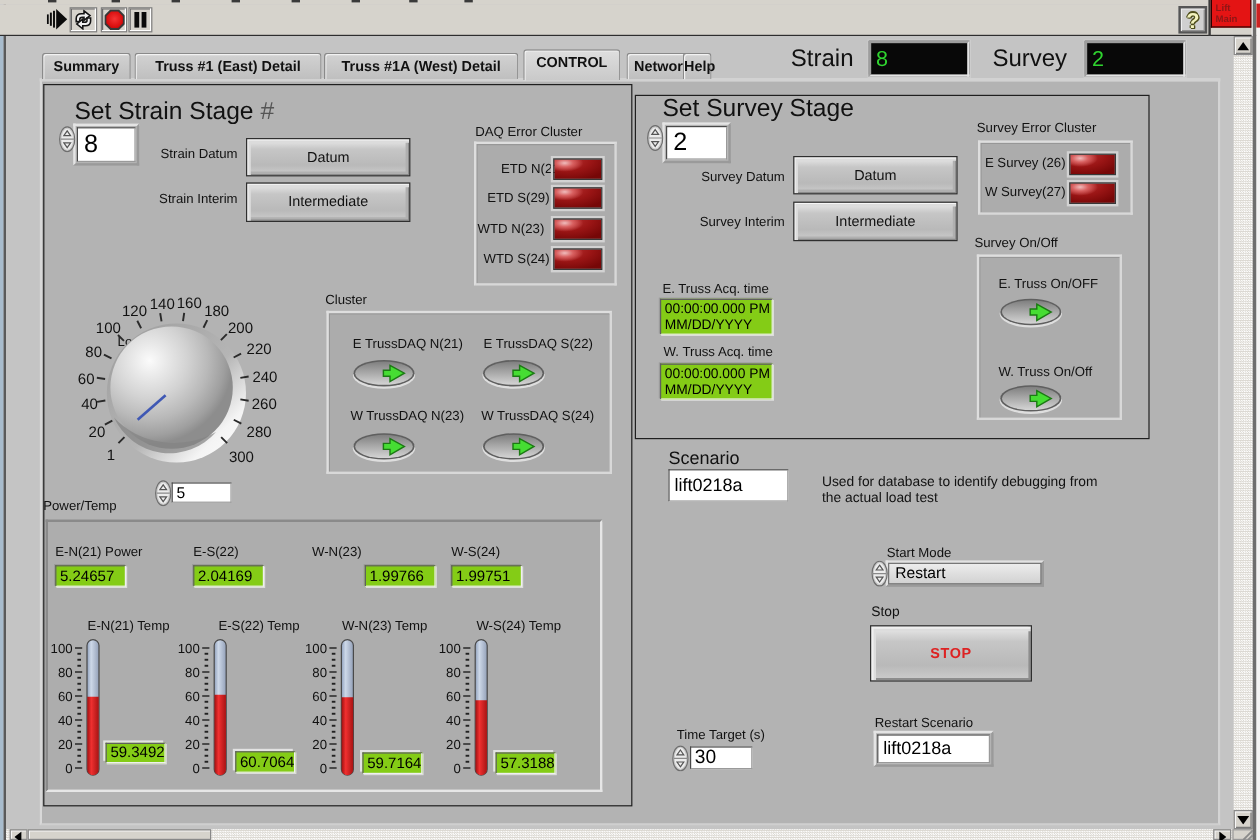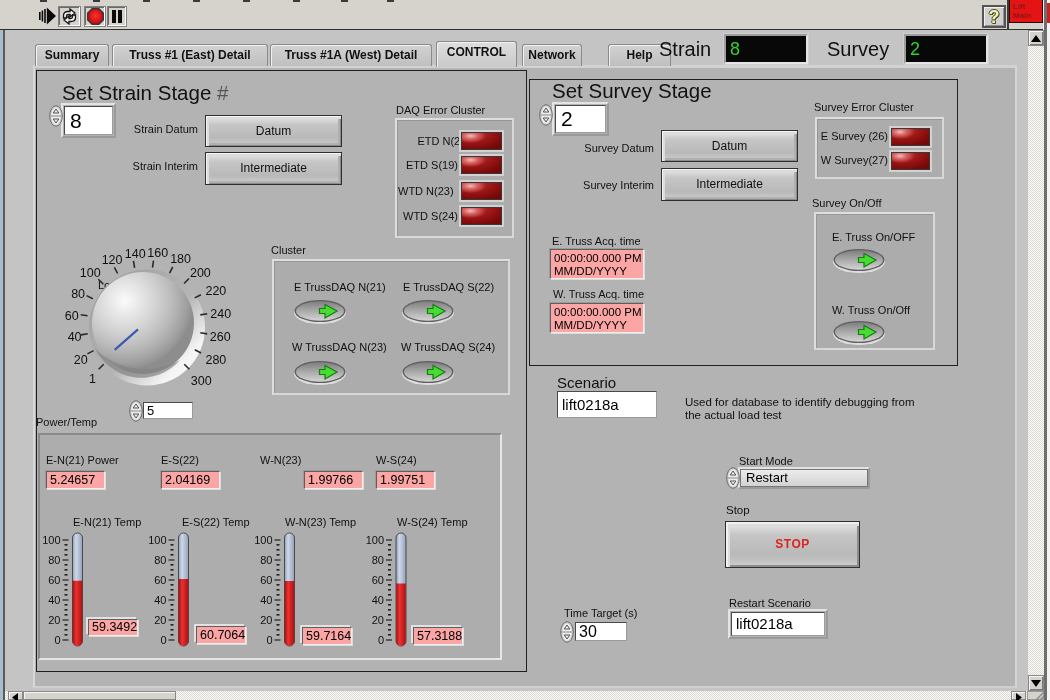--- a/index.html
+++ b/index.html
@@ -17,21 +17,21 @@
 .tbtn{position:absolute;background:#d6d3cc;border:1px solid #808080;box-shadow:inset -1px -1px 0 #fff, inset 1px 1px 0 #6a6a6a;}
 
 .tab{position:absolute;top:44px;height:22px;background:linear-gradient(#d2d2d2,#bfbfbf);border:1px solid #8a8a8a;border-bottom:none;border-radius:3px 3px 0 0;box-shadow:inset 1px 1px 0 #f2f2f2;font-size:12px;font-weight:bold;color:#111;text-align:center;line-height:21px;}
 #tabsel{top:41px;height:26px;background:linear-gradient(#dedede,#c9c9c9);z-index:3;}
 
 .ridge{position:absolute;border:2px solid;border-color:#dedede #d8d8d8 #d8d8d8 #dedede;background:#acacac;box-shadow:inset 1px 1px 0 #979797;}
 .sunk{position:absolute;border:2px solid;border-color:#8a8a8a #e6e6e6 #e6e6e6 #8a8a8a;background:#adadad;}
 .btn{position:absolute;background:linear-gradient(#eaeaea,#c6c6c6 28%,#b9b9b9 72%,#cdcdcd);border:1px solid #2f2f2f;box-shadow:inset 1px 1px 0 #f6f6f6,inset 3px 3px 0 #dcdcdc,inset -1px -1px 0 #8a8a8a,inset -3px -3px 0 #b0b0b0;font-size:12px;color:#111;text-align:center;}
 .wbox{position:absolute;background:#fff;border:1px solid #6a6a6a;border-color:#4a4a4a #9a9a9a #9a9a9a #4a4a4a;color:#000;}
 .wframe{position:absolute;border:2px solid;border-color:#e4e4e4 #9a9a9a #9a9a9a #e4e4e4;}
-.nbox{position:absolute;background:#fca5a5;border:1px solid;border-color:#5f5f5f #efefef #efefef #5f5f5f;box-shadow:1px 1px 0 #dcdcdc,-1px -1px 0 #9b9b9b;font-size:12.5px;color:#000;padding-left:3px;}
+.nbox{position:absolute;background:#84cc16;border:1px solid;border-color:#5f5f5f #efefef #efefef #5f5f5f;box-shadow:1px 1px 0 #dcdcdc,-1px -1px 0 #9b9b9b;font-size:12.5px;color:#000;padding-left:3px;}
 .led{position:absolute;width:41px;height:18px;border:1px solid #383838;box-shadow:0 0 0 2px #d2d2d2;background:radial-gradient(ellipse 40% 45% at 22% 18%,#f0bcbc 0%,#d86060 45%,rgba(200,50,50,0) 100%),radial-gradient(ellipse 90% 110% at 30% 0%,#b83030 0%,#9a1515 55%,#760707 100%);}
 .black{position:absolute;background:#080808;border:2px solid;border-color:#9d9d9d #e4e4e4 #e4e4e4 #9d9d9d;box-shadow:0 0 0 1px #cfcfcf;color:#2fd42f;font-size:18px;}
 </style></head><body>
 <div class="a" id="leftedge1"></div>
 <div class="a" id="leftedge2"></div>
 <div class="a" id="topdash"></div>
 <div class="a" id="toolbar"></div>
 <div class="a" id="panelbg"></div>
 
 <div class="a" style="left:40px;top:0;width:7px;height:2px;background:#3a3a3a"></div>
@@ -78,42 +78,42 @@
 <div class="a" style="left:1009px;top:0;width:34px;height:23px;background:#e41414;border:1px solid #2a0000;border-top:none;font-size:8px;line-height:9px;color:#8c1616;font-weight:bold;padding:2px 0 0 3px;">Lift<br>Main</div>
 <div class="a" style="left:1043px;top:0;width:4px;height:30px;background:#f0f0f0"></div>
 
 <div class="a" id="page"></div>
 
 <div class="tab" style="left:35px;width:74px;">Summary</div>
 <div class="tab" style="left:112px;width:156px;">Truss #1 (East) Detail</div>
 <div class="tab" style="left:270px;width:162px;">Truss #1A (West) Detail</div>
 <div class="tab" id="tabsel" style="left:436px;width:81px;">CONTROL</div>
 <div class="tab" style="left:522px;width:60px;">Network</div>
-<div class="tab" style="left:608px;width:63px;">Help</div>
+<div class="tab" style="left:569px;width:24px;">Help</div>
 
 <div class="lbl" style="left:659px;top:38px;font-size:20px;">Strain</div>
 <div class="black" style="left:724px;top:34px;width:84px;height:30px;line-height:26px;padding-left:4px;">8</div>
 <div class="lbl" style="left:827px;top:38px;font-size:20px;">Survey</div>
 <div class="black" style="left:904px;top:34px;width:84px;height:30px;line-height:26px;padding-left:4px;">2</div>
 
 <div class="a" style="left:36px;top:70px;width:491px;height:602px;border:1px solid #1f1f1f;"></div>
 <div class="lbl" style="left:62px;top:81px;font-size:20.5px;">Set Strain Stage <span style="color:#555">#</span></div>
 <div class="wframe" style="left:61px;top:103px;width:55px;height:35px;"></div>
 <div class="wbox" style="left:64px;top:106px;width:49px;height:29px;font-size:21px;line-height:27px;padding-left:5px;">8</div>
 
 <div class="lbl" style="right:852px;top:123px;">Strain Datum</div>
 <div class="btn" style="left:205px;top:115px;width:137px;height:32px;line-height:30px;">Datum</div>
 <div class="lbl" style="right:852px;top:160px;">Strain Interim</div>
 <div class="btn" style="left:205px;top:152px;width:137px;height:33px;line-height:31px;">Intermediate</div>
 
 <div class="lbl" style="left:396px;top:104px;">DAQ Error Cluster</div>
 <div class="ridge" style="left:395px;top:118px;width:119px;height:120px;"></div>
 <div class="lbl" style="left:398px;top:135px;width:72px;text-align:right;">ETD N(21)</div>
 <div class="led" style="left:461px;top:132px;"></div>
-<div class="lbl" style="left:398px;top:159px;width:60px;text-align:right;">ETD S(19)</div>
+<div class="lbl" style="left:398px;top:159px;width:60px;text-align:right;">ETD S(29)</div>
 <div class="led" style="left:461px;top:156px;"></div>
 <div class="lbl" style="left:398px;top:185px;width:40px;text-align:left;">WTD N(23)</div>
 <div class="led" style="left:461px;top:182px;"></div>
 <div class="lbl" style="left:398px;top:210px;width:60px;text-align:right;">WTD S(24)</div>
 <div class="led" style="left:461px;top:207px;"></div>
 
 <div class="lbl" style="left:98px;top:234px;margin-top:45px;">Loop Rate</div>
 <svg class="a" style="left:55px;top:240px" width="190" height="160" viewBox="0 0 190 160">
 <defs>
 <radialGradient id="ball" cx="0.32" cy="0.28" r="0.68">

